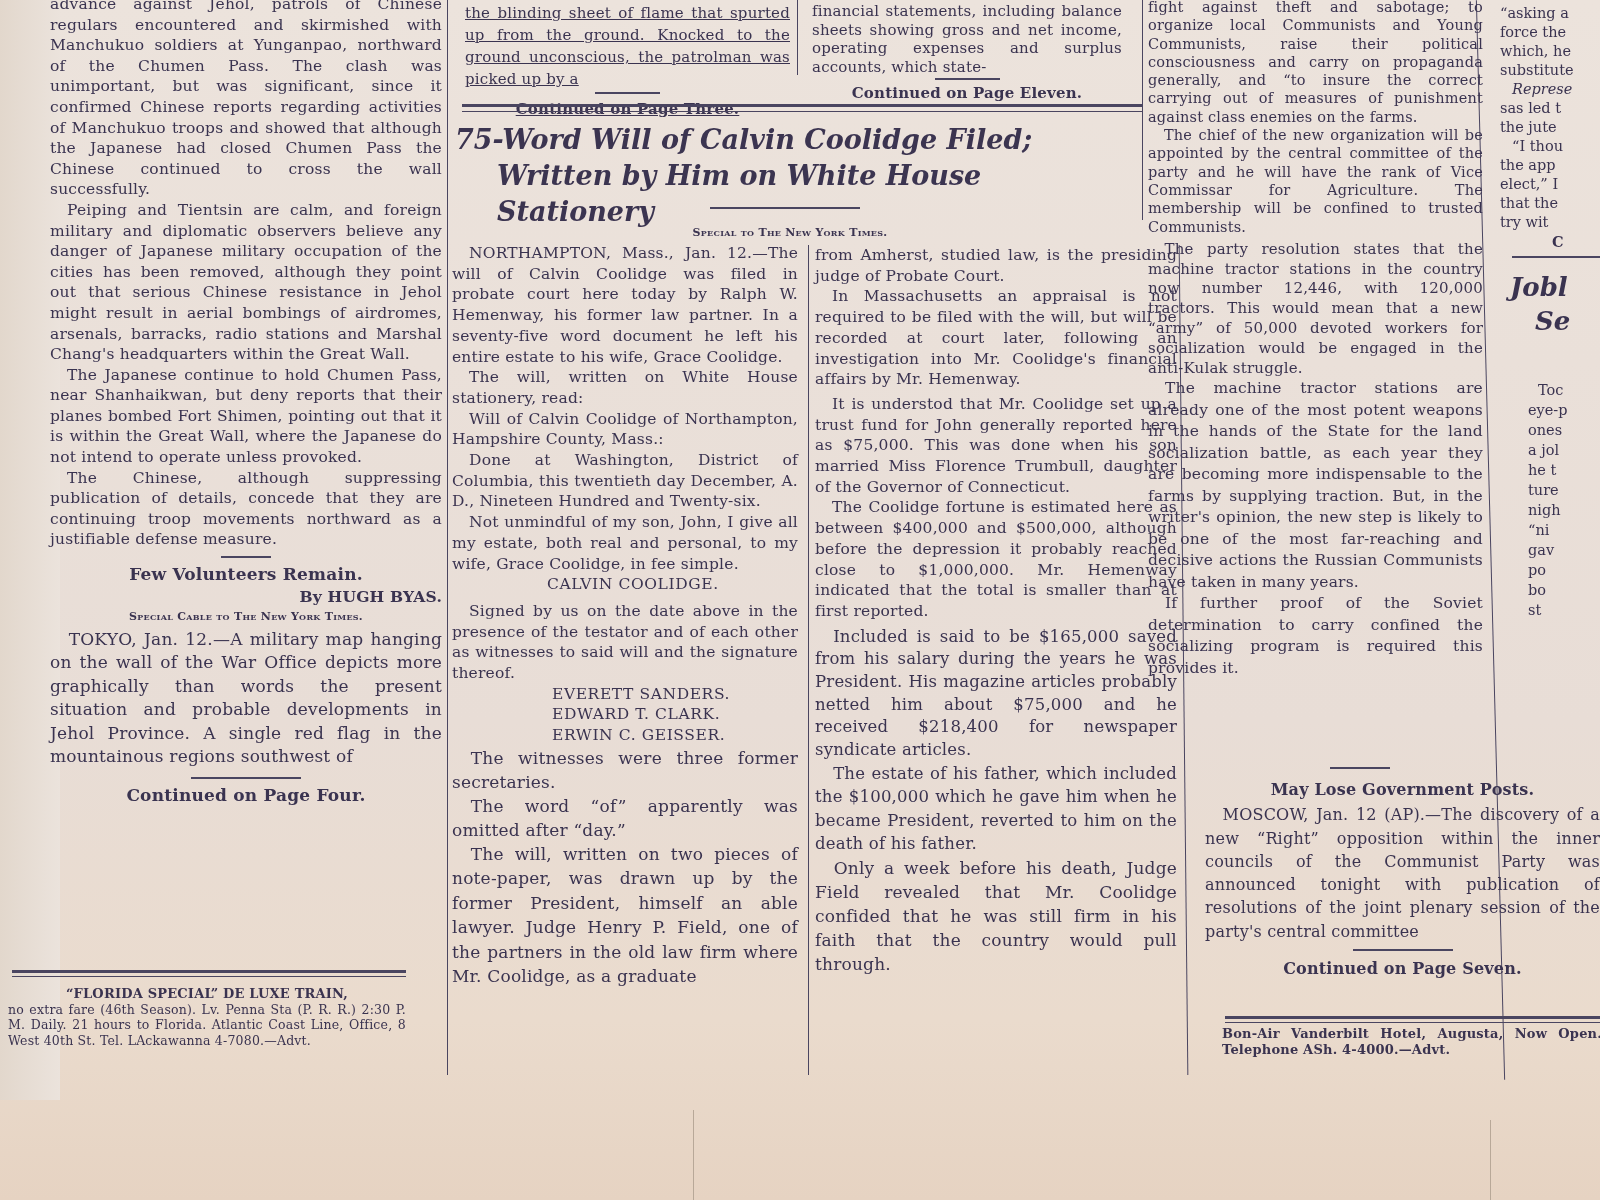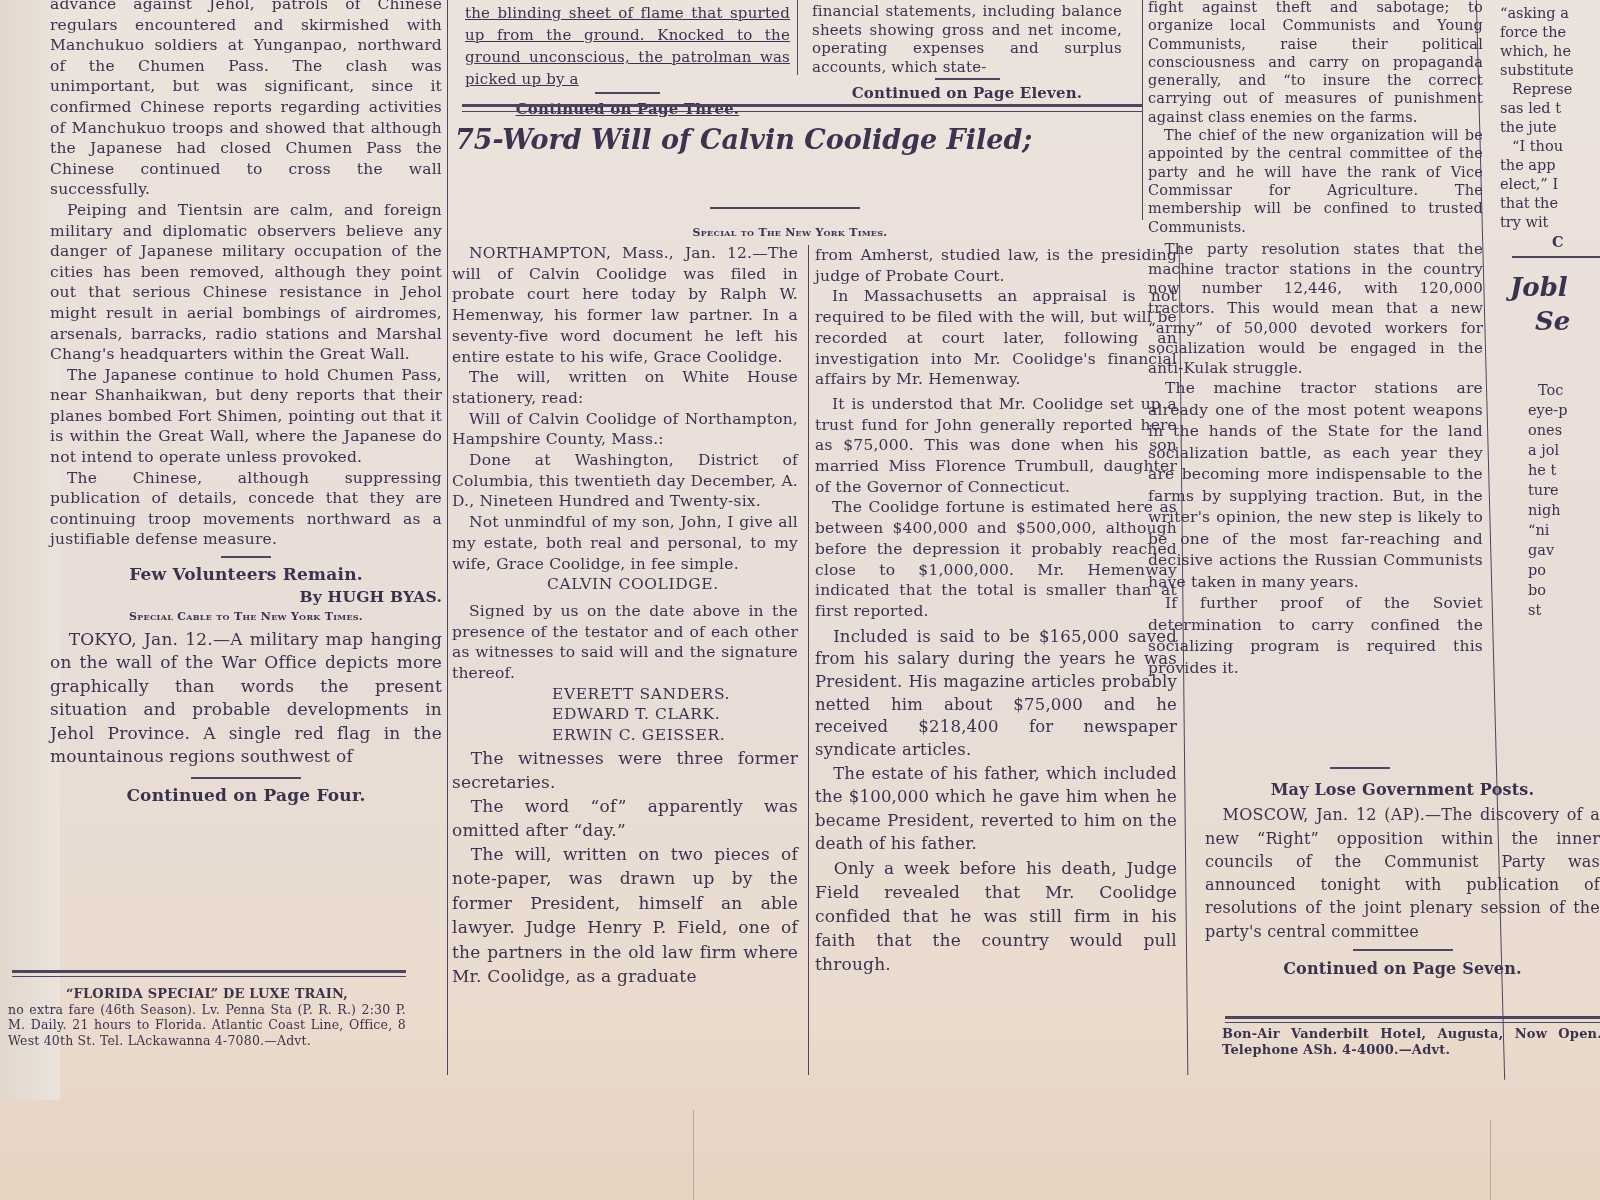--- a/index.html
+++ b/index.html
@@ -80,20 +80,21 @@
   <p class="noindent">financial statements, including balance sheets showing gross and net income, operating expenses and surplus accounts, which state-</p>
   <div class="short-rule" style="width:65px; margin:2px auto;"></div>
   <div class="cont">Continued on Page Eleven.</div>
 </div>
 
 <div class="hrule" style="left:462px; top:104px; width:680px; height:3px;"></div>
 <div class="hrule" style="left:462px; top:111px; width:680px; height:1px;"></div>
 
 <div class="headline">
   <div>75-Word Will of Calvin Coolidge Filed;</div>
+  <div class="l2">Written by Him on White House Stationery</div>
 </div>
 <div class="hrule" style="left:710px; top:207px; width:150px; height:2px;"></div>
 <div class="special" style="position:absolute; left:620px; top:226px; width:340px;">Special to The New York Times.</div>
 
 <div class="col" style="left:452px; top:243px; width:346px; font-size:15.5px; line-height:20.7px;">
   <p>NORTHAMPTON, Mass., Jan. 12.—The will of Calvin Coolidge was filed in probate court here today by Ralph W. Hemenway, his former law partner. In a seventy-five word document he left his entire estate to his wife, Grace Coolidge.</p>
   <p>The will, written on White House stationery, read:</p>
   <p>Will of Calvin Coolidge of Northampton, Hampshire County, Mass.:</p>
   <p>Done at Washington, District of Columbia, this twentieth day December, A. D., Nineteen Hundred and Twenty-six.</p>
   <p>Not unmindful of my son, John, I give all my estate, both real and personal, to my wife, Grace Coolidge, in fee simple.</p>
@@ -137,21 +138,21 @@
 <div class="hrule" style="left:1225px; top:1022px; width:375px; height:1px;"></div>
 <div class="col ad" style="left:1222px; top:1026px; width:380px; font-weight:bold; font-size:13px;">
   <div>Bon-Air Vanderbilt Hotel, Augusta, Now Open. Telephone ASh. 4-4000.—Advt.</div>
 </div>
 
 <div class="fragment" style="left:1500px; top:4px; width:100px;">
   <div>“asking a</div>
   <div>force the</div>
   <div>which, he</div>
   <div>substitute</div>
-  <div style="padding-left:12px;">Represe</div>
+  <div style="padding-left:12px;font-style:italic;">Represe</div>
   <div>sas led t</div>
   <div>the jute</div>
   <div style="padding-left:12px;">“I thou</div>
   <div>the app</div>
   <div>elect,” I</div>
   <div>that the</div>
   <div>try wit</div>
   <div style="font-weight:bold; padding-left:52px;">C</div>
 </div>
 <div class="hrule" style="left:1512px; top:256px; width:88px; height:2px;"></div>

